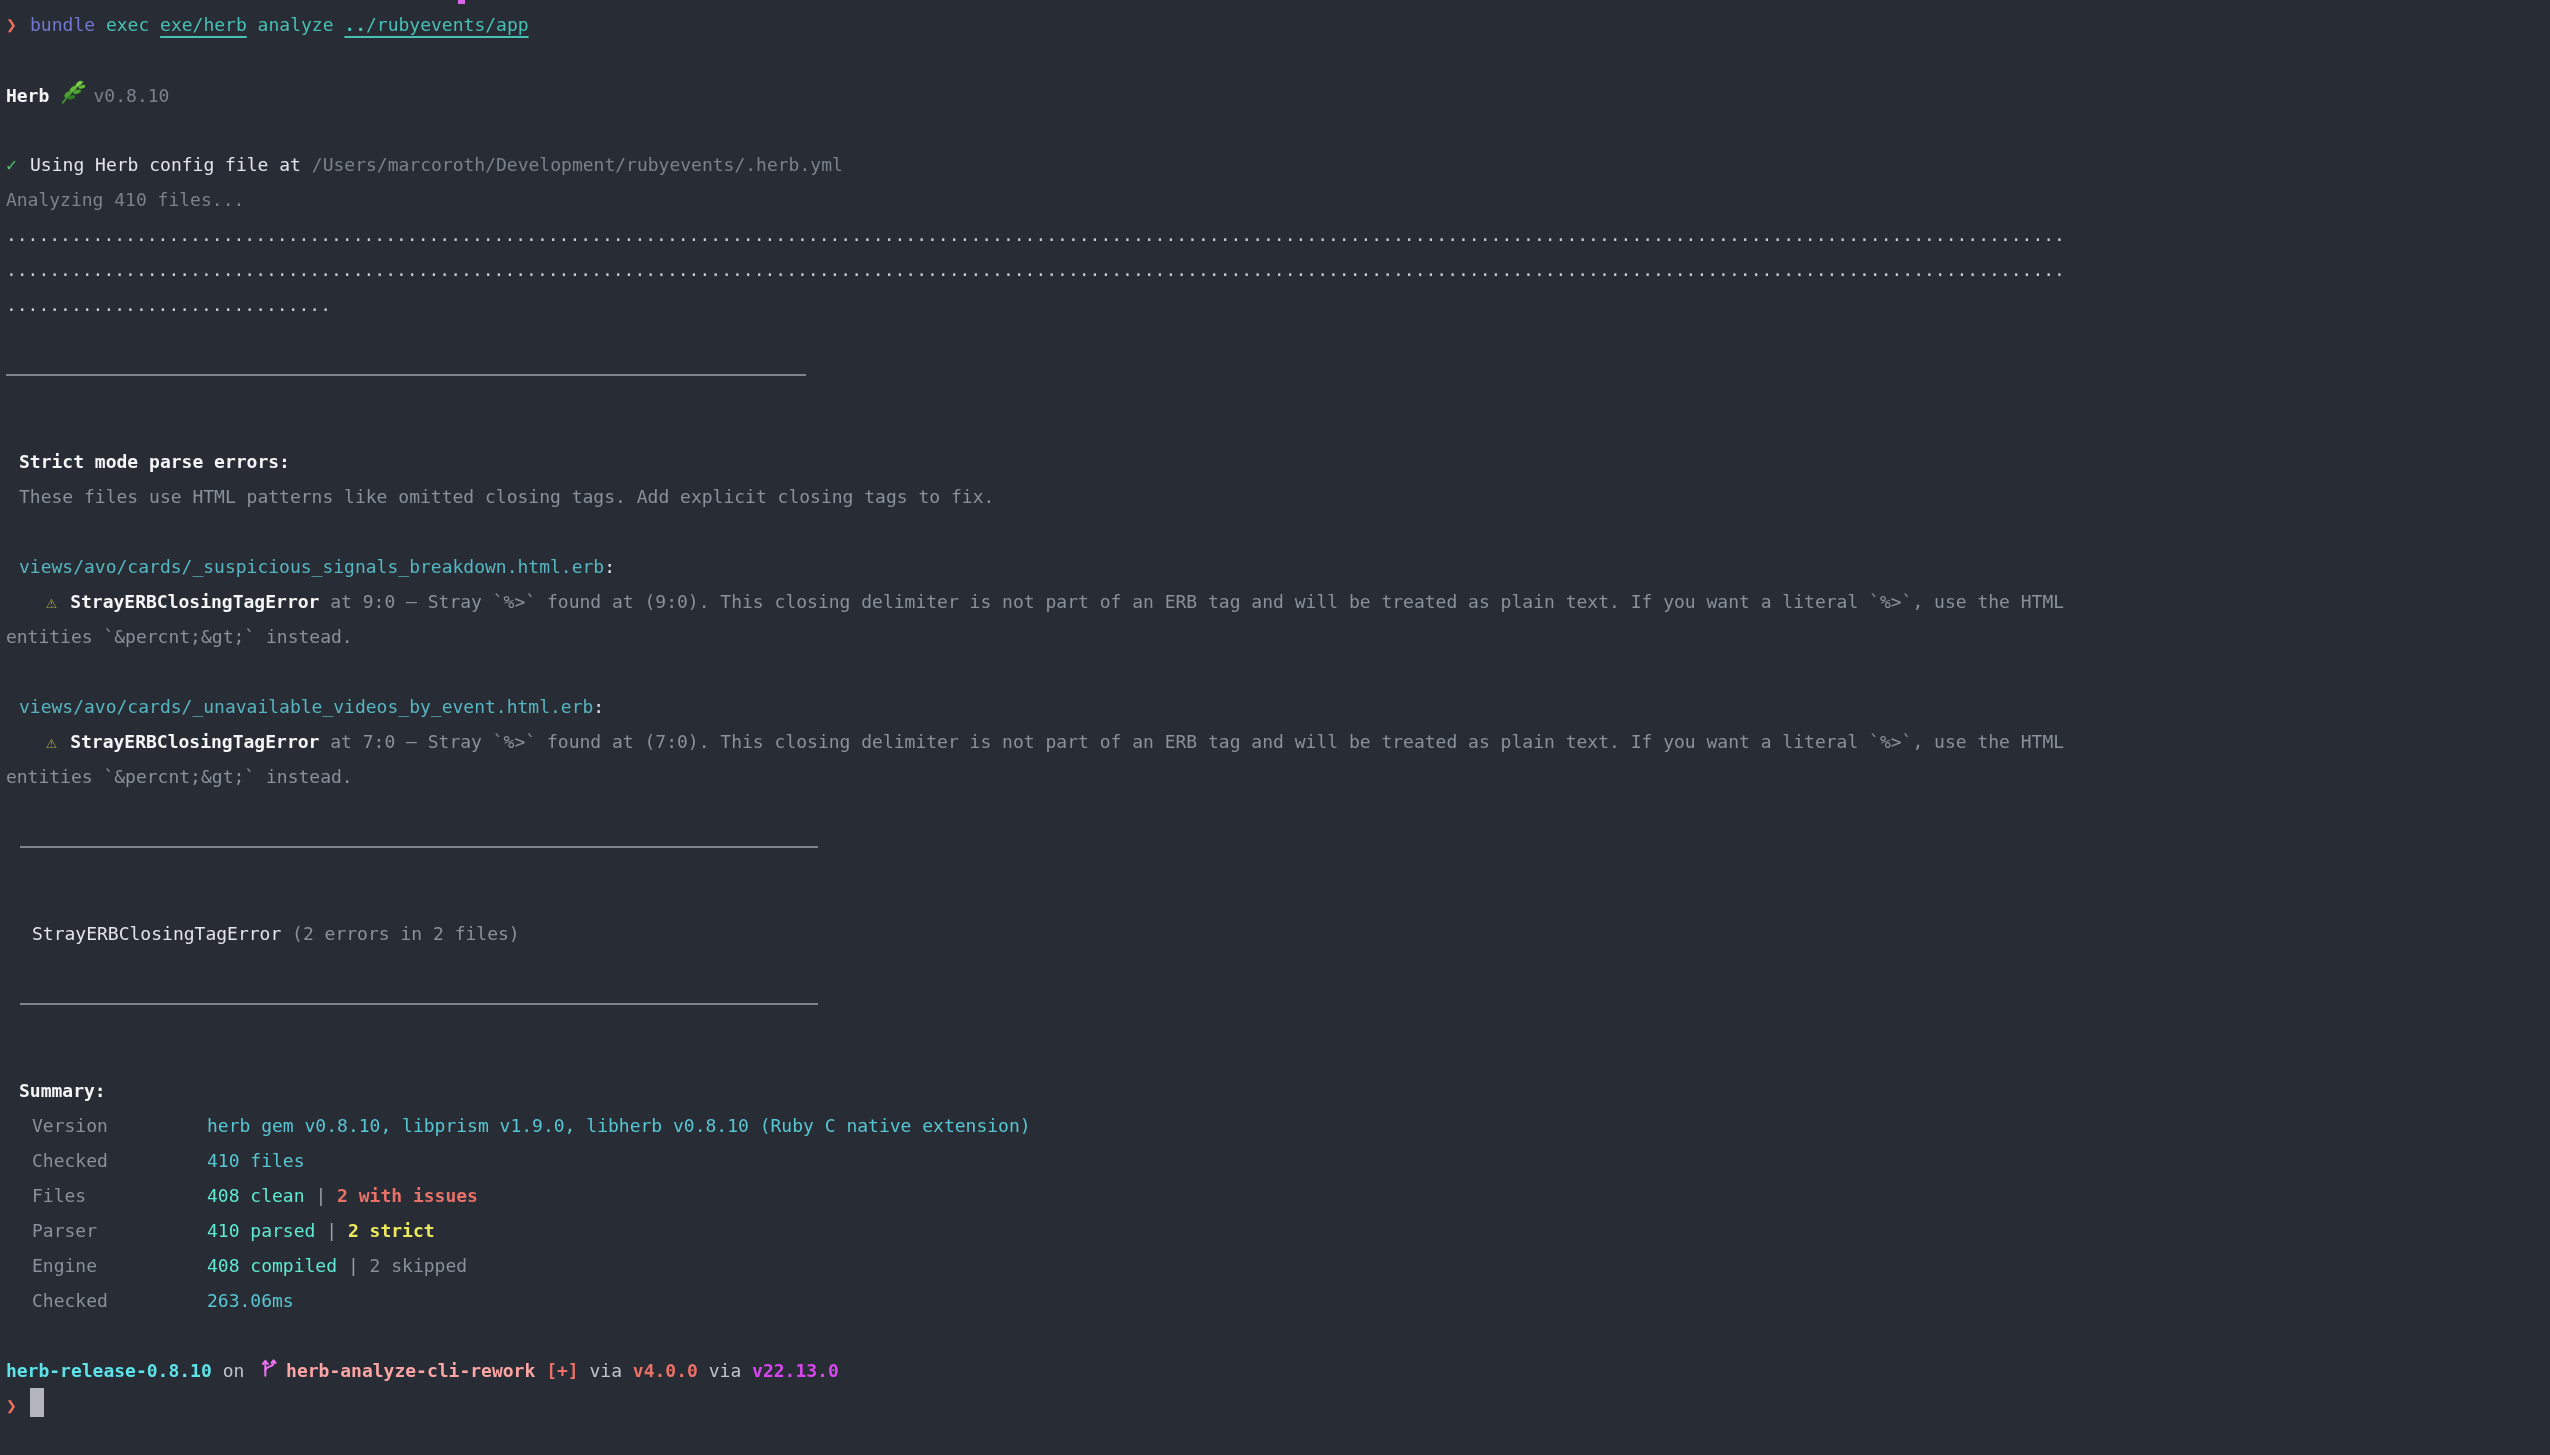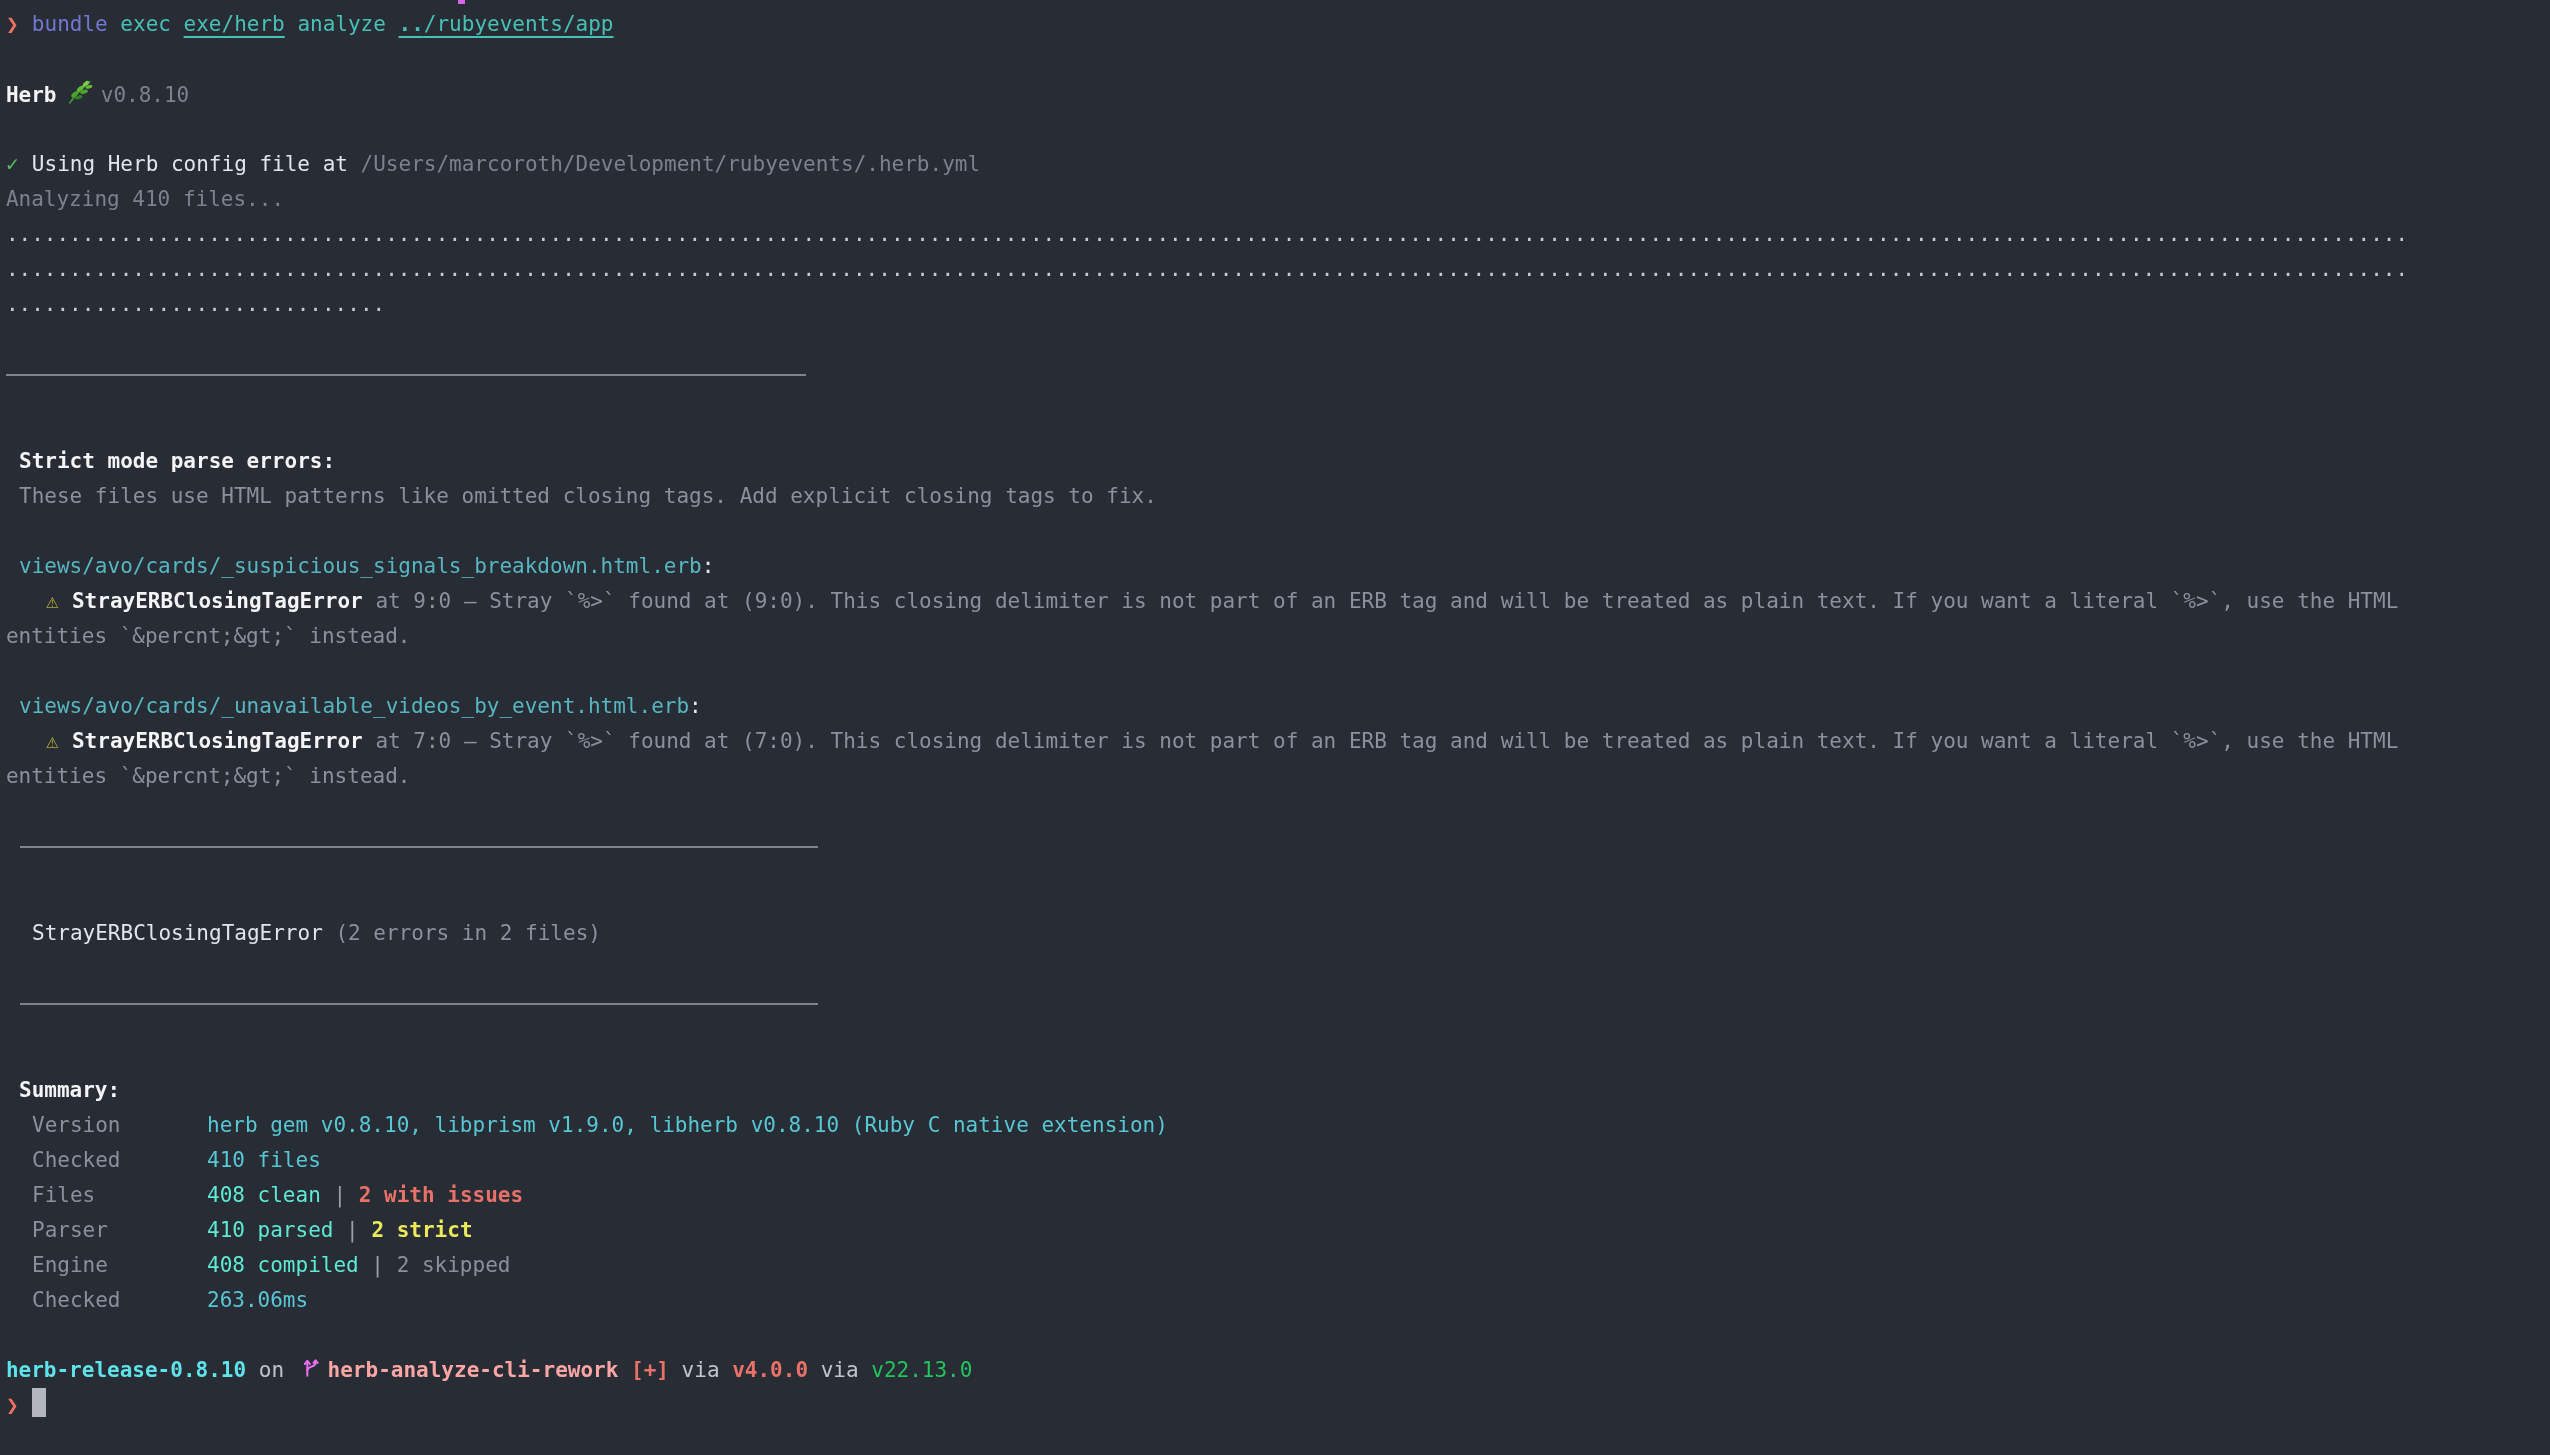--- a/index.html
+++ b/index.html
@@ -4,21 +4,21 @@
 <style>
   html,body{margin:0;padding:0;background:#282c34;}
   .screen{
     position:relative;
     width:2403px;height:1455px;
     overflow:hidden;
     background:#282c34;
     padding-top:6.6px;
     box-sizing:border-box;
     font-family:"DejaVu Sans Mono","Liberation Mono",monospace;
-    font-size:21px;line-height:35px;
+    font-size:18px;line-height:35px;
     color:#d7dbe0;
   }
   .line{height:35px;padding-left:5.9px;white-space:nowrap;}
   .pl1{padding-left:19px;}
   .pl2{padding-left:32px;}
   .msg{padding-left:46px;}
   .mr{margin-right:13.3px;}
   .b{font-weight:bold;}
   .u{text-decoration:underline;text-underline-offset:5.2px;text-decoration-thickness:1.5px;}
   .salmon{color:#ef705f;}
@@ -31,21 +31,21 @@
   .cyanf{color:#56b6c2;text-align:right;}
   .cyanv{color:#57c7d4;}
   .checkg{color:#53c06b;}
   .greenb{color:#5eead4;font-weight:normal;}
   .redb{color:#ea7168;font-weight:bold;}
   .yellowb{color:#ece95f;font-weight:bold;}
   .greyv{color:#9aa0a8;}
   .olive{color:#b1ab3c;}
   .bcyanb{color:#5ee3ea;font-weight:bold;}
   .magb{color:#fca5a5;font-weight:bold;}
-  .bgreenb{color:#22c55e;font-weight:normal;}
+  .bgreenb{color:#d946ef;font-weight:bold;}
   .onlabel{color:#c2c6cc;}
   .dots{color:#c7cacf;letter-spacing:0;}
   .divider{height:2.2px;background:#7e848c;margin-top:17px;}
   .d1{width:800px;margin-left:0;}
   .d2{width:798px;margin-left:14px;}
   .sum-label{display:inline-block;width:175px;color:#8a919c;}
   .cursor{display:inline-block;width:14px;height:29.5px;background:#b3b7bd;margin-left:13.3px;vertical-align:-5.9px;}
   .artifact{position:absolute;left:458px;top:0;width:7.4px;height:4.4px;background:#d966e8;}
   .icon-svg{vertical-align:-4.4px;}
   .branch-svg{vertical-align:-3.7px;margin:0 5.9px 0 3px;}

